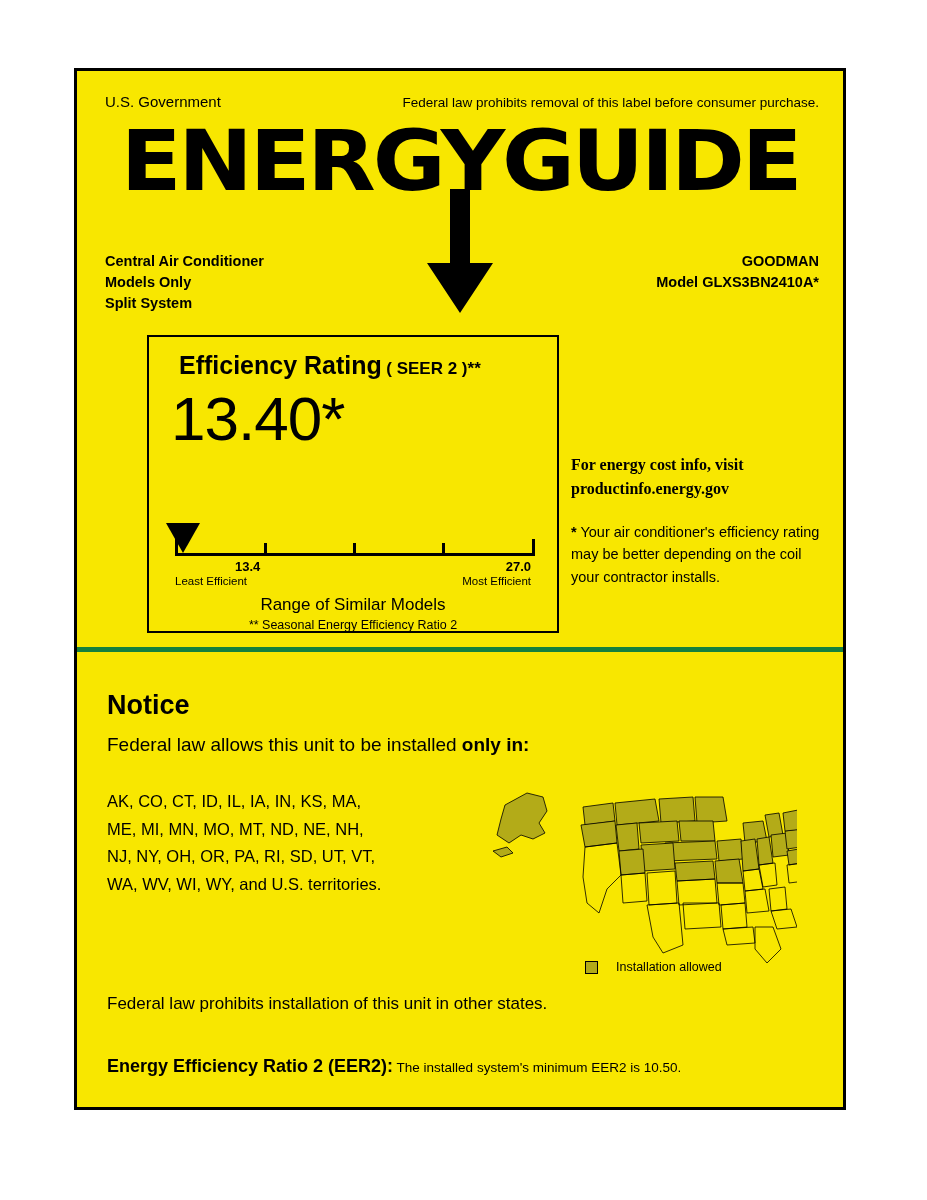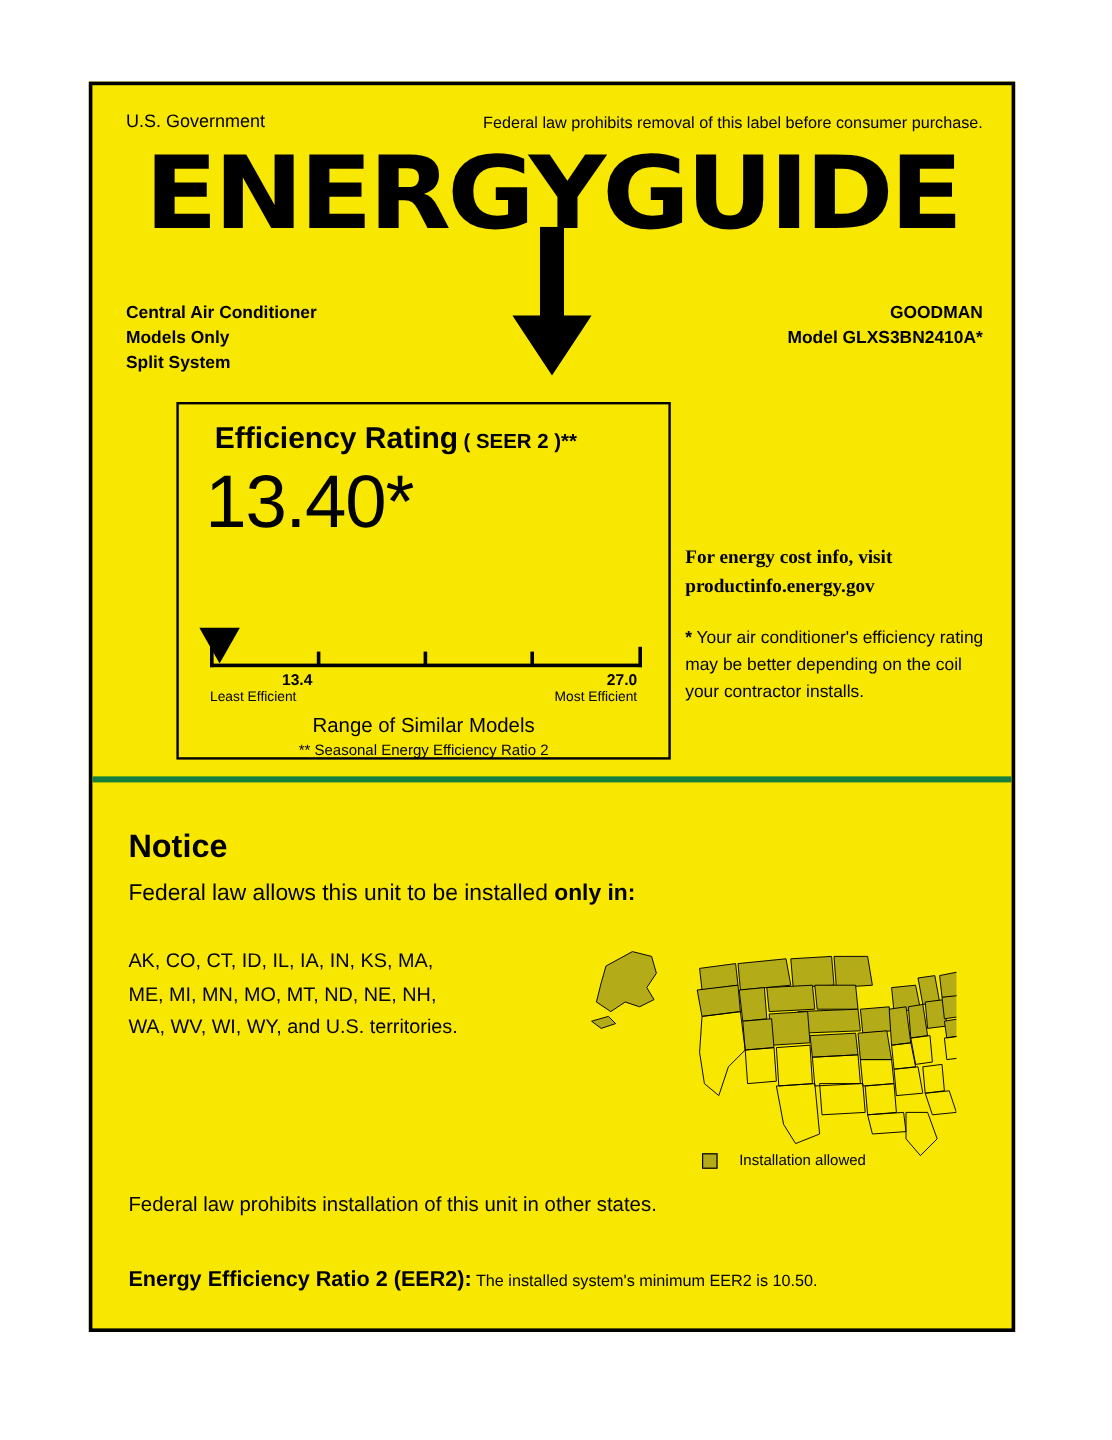--- a/index.html
+++ b/index.html
@@ -389,20 +389,21 @@
 
     <div class="notice-title">Notice</div>
 
     <div class="notice-sub">
       <span>Federal law allows this unit to be installed </span><b>only in:</b>
     </div>
 
     <div class="states-list">
       <div>AK, CO, CT, ID, IL, IA, IN, KS, MA,</div>
       <div>ME, MI, MN, MO, MT, ND, NE, NH,</div>
+      <div>NJ, NY, OH, OR, PA, RI, SD, UT, VT,</div>
       <div>WA, WV, WI, WY, and U.S. territories.</div>
     </div>
 
     <div class="map-wrap">
       <svg viewBox="0 0 310 190" width="310" height="190">
         <g fill="#b3ab18" stroke="#000" stroke-width="0.8">
 
           <path d="M18,28 L40,16 L56,20 L60,34 L52,46 L58,56 L46,62 L34,58 L22,66 L10,58 L14,42 Z"></path>
           <path d="M6,74 L20,70 L26,76 L14,80 Z"></path>
 

